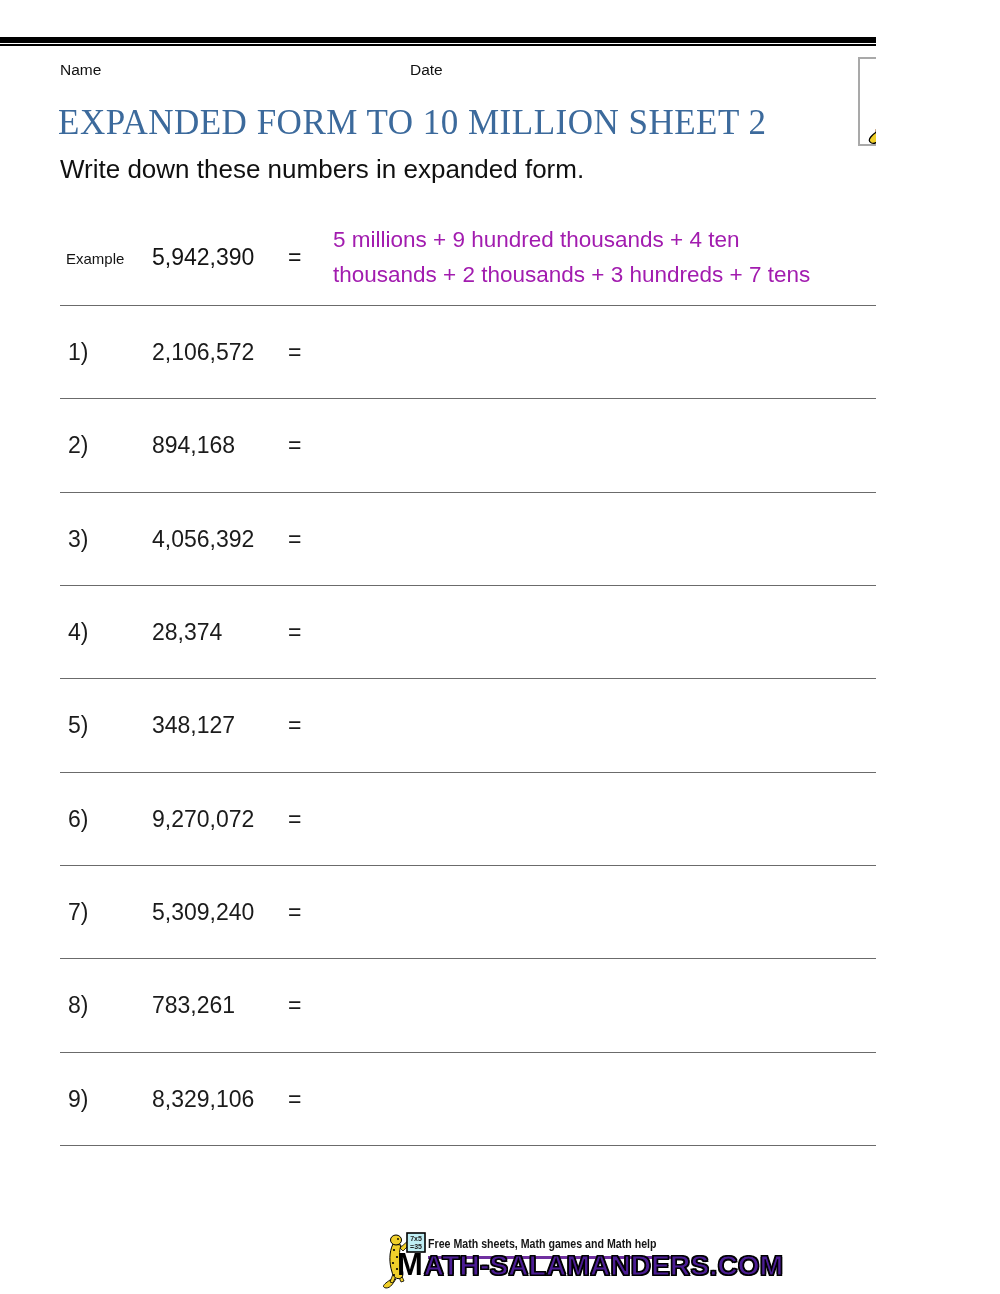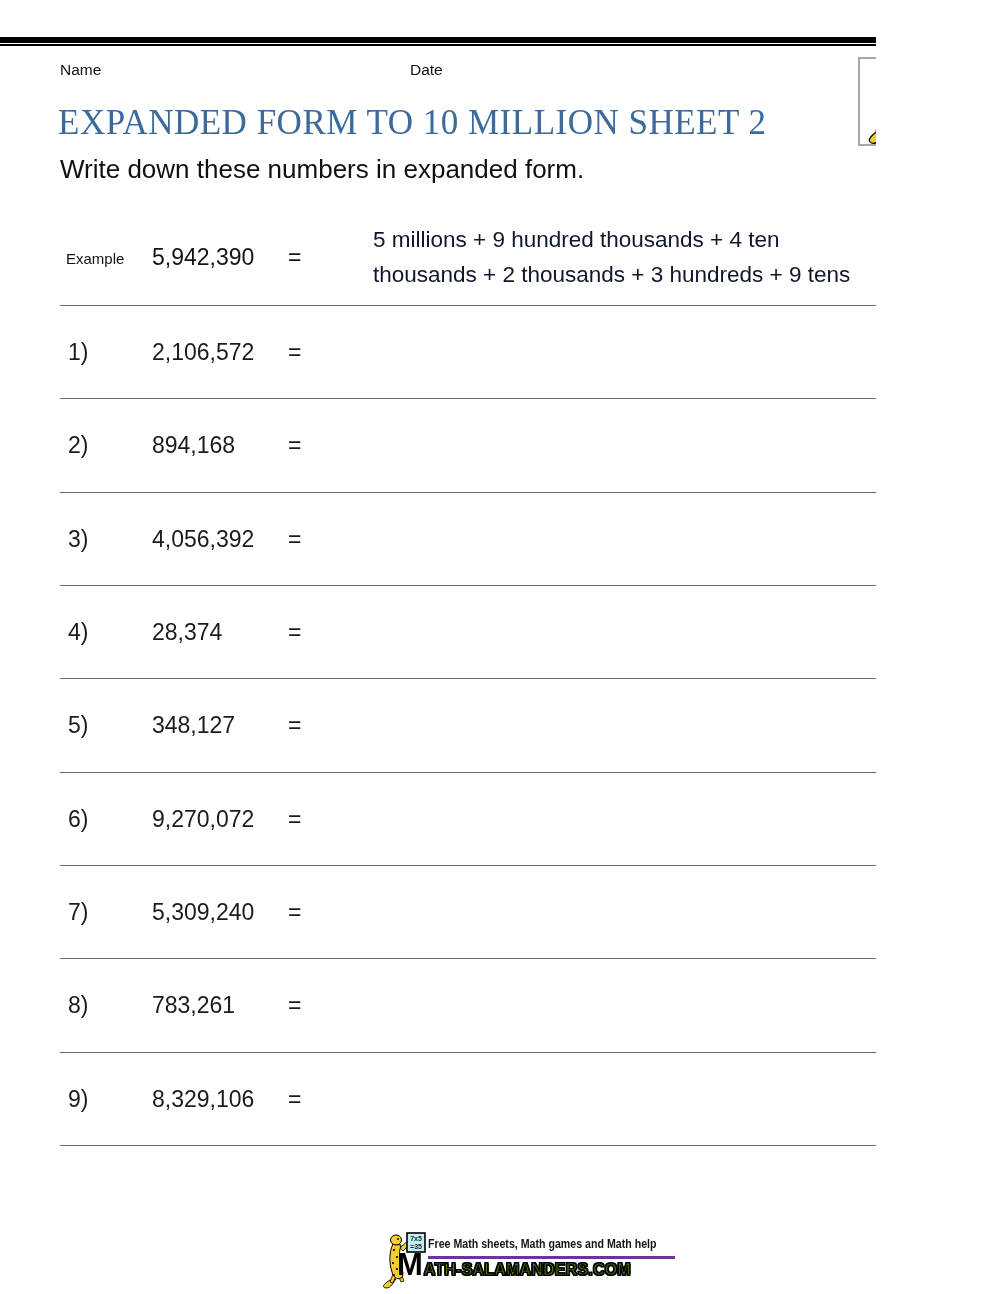--- a/index.html
+++ b/index.html
@@ -41,21 +41,21 @@
     position:absolute; left:60px; top:154px;
     font-size:26px; color:#101010; white-space:nowrap;
   }
 
   
   .example-label  { position:absolute; left:66px;  top:250px; font-size:15px; color:#141414; }
   .example-number { position:absolute; left:152px; top:244px; font-size:23px; color:#141414; }
   .example-equals { position:absolute; left:288px; top:244px; font-size:23px; color:#141414; }
   .example-answer {
     position:absolute; left:333px; top:222px; width:600px;
-    font-size:22.5px; line-height:35px; color:#0f172a;margin-left:40px;
+    font-size:22.5px; line-height:35px; color:#a21caf;
   }
   .example-answer span { display:block; }
 
   
   .rows {
     position:absolute; left:60px; top:305px; width:880px;
     border-top:1px solid #6b6b6b;
   }
   .problem-row {
     position:relative; height:93.33px;
@@ -79,22 +79,22 @@
   }
   .footer-site {
     position:absolute; left:397px; top:1248px;
     display:flex; align-items:baseline; white-space:nowrap;
   }
   .site-initial {
     font-size:31px; font-weight:800; color:#000; line-height:1.1;
     letter-spacing:-1px; margin-right:2px;
   }
   .site-rest {
-    font-size:16px; font-weight:700; letter-spacing:0.2px;
-    color:#4d7c0f;
+    font-size:28px; font-weight:700; letter-spacing:0.2px;
+    color:#4c1d95;
     -webkit-text-stroke:1.2px #000;
     text-shadow:-1px -1px 0 #000, 1px -1px 0 #000, -1px 1px 0 #000, 1px 1px 0 #000;
   }
 </style>
 </head>
 <body>
 
 <div class="page">
 
   <div class="top-rule"></div>
@@ -142,21 +142,21 @@
   </div>
 
   <div class="sheet-title">EXPANDED FORM TO 10 MILLION SHEET 2</div>
   <div class="instruction">Write down these numbers in expanded form.</div>
 
   <span class="example-label">Example</span>
   <span class="example-number">5,942,390</span>
   <span class="example-equals">=</span>
   <div class="example-answer">
     <span>5 millions + 9 hundred thousands + 4 ten</span>
-    <span>thousands + 2 thousands + 3 hundreds + 9 tens</span>
+    <span>thousands + 2 thousands + 3 hundreds + 7 tens</span>
   </div>
 
   <div class="rows" id="rows">
     <div class="problem-row">
       <span class="p-num">1)</span>
       <span class="p-val">2,106,572</span>
       <span class="p-eq">=</span>
       <div class="p-answer"></div>
     </div>
 

